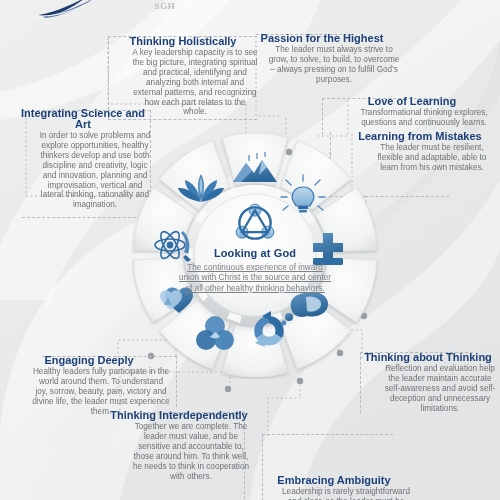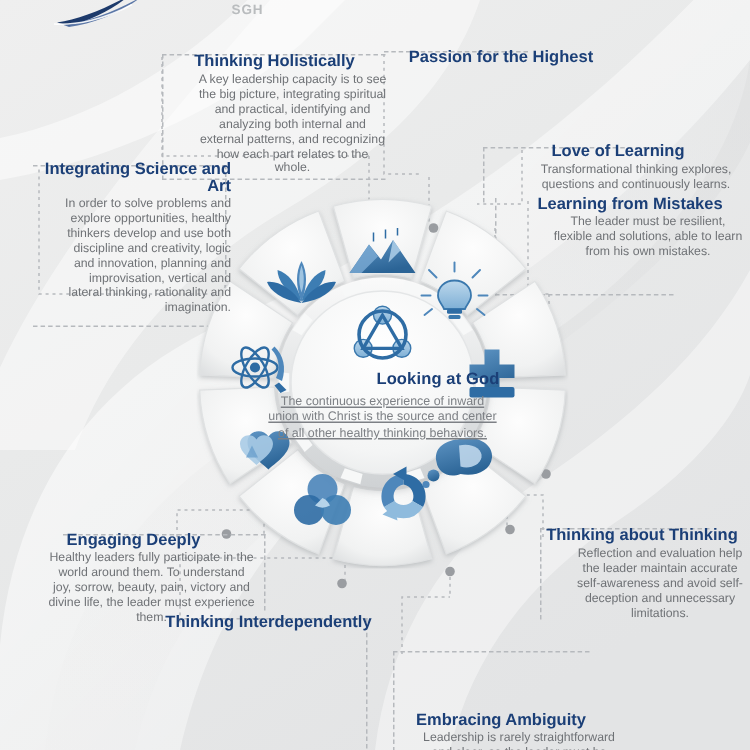--- a/index.html
+++ b/index.html
@@ -10,34 +10,34 @@
   }
 
   
   #bg{position:absolute;inset:0;z-index:0;}
 
   
   #header{position:absolute;left:0;top:0;width:500px;height:24px;z-index:6;}
   #logo-mark{position:absolute;left:36px;top:-4px;width:72px;height:22px;}
   #brand-text{
     position:absolute;left:130px;top:1px;width:70px;text-align:center;
-    font-size:9px;letter-spacing:.6px;color:#b9bcbe;font-weight:700;
+    font-size:9px;letter-spacing:.6px;color:#b9bcbe;font-weight:700;font-family:Liberation Serif, serif;
   }
 
   
   #wheel-wrap{position:absolute;left:131px;top:131px;width:248px;height:248px;z-index:3;}
   #wheel{width:248px;height:248px;display:block;}
 
   #center-text{
     position:absolute;left:177px;top:247px;width:156px;z-index:5;
     text-align:center;pointer-events:none;
   }
   #center-title{
     font-size:11px;font-weight:700;color:#1b3f77;letter-spacing:.1px;
-    margin:0 0 3px 0;line-height:12px;text-align:right;
+    margin:0 0 3px 0;line-height:12px;
   }
   #center-body{
     font-size:8.3px;color:#7d8085;line-height:10.4px;margin:0;text-decoration:underline;
   }
 
   
   .callout{position:absolute;z-index:4;}
   .callout .c-title{
     font-size:11px;font-weight:700;color:#1b3f77;line-height:11px;margin:0 0 1px 0;
   }
@@ -302,49 +302,51 @@
 <div id="center-text">
   <p id="center-title">Looking at God</p>
   <p id="center-body">The continuous experience of inward union with Christ is the source and center of all other healthy thinking behaviors.</p>
 </div>
 
 <div class="callout ta-c" style="left:108px;top:36px;width:150px;">
   <p class="c-title">Thinking Holistically</p>
   <p class="c-body">A key leadership capacity is to see the big picture, integrating spiritual and practical, identifying and analyzing both internal and external patterns, and recognizing how each part relates to the whole.</p>
 </div>
 
-<div class="callout ta-c" style="left:256px;top:33px;width:156px;">
+<div class="callout ta-c" style="left:244px;top:33px;width:156px;">
   <p class="c-title">Passion for the Highest</p>
+  <p class="c-body">The leader must always strive to grow, to solve, to build, to overcome – always pressing on to fulfill God's purposes.</p>
 </div>
 
 <div class="callout ta-c" style="left:330px;top:96px;width:164px;">
   <p class="c-title">Love of Learning</p>
   <p class="c-body">Transformational thinking explores, questions and continuously learns.</p>
 </div>
 
 <div class="callout ta-c" style="left:344px;top:131px;width:152px;">
   <p class="c-title">Learning from Mistakes</p>
-  <p class="c-body">The leader must be resilient, flexible and solutions, able to learn from his own mistakes.</p>
+  <p class="c-body">The leader must be resilient, flexible and adaptable, able to learn from his own mistakes.</p>
 </div>
 
 <div class="callout ta-c" style="left:358px;top:352px;width:140px;">
   <p class="c-title">Thinking about Thinking</p>
   <p class="c-body">Reflection and evaluation help the leader maintain accurate self-awareness and avoid self-deception and unnecessary limitations.</p>
 </div>
 
 <div class="callout ta-c" style="left:258px;top:430px;width:152px;margin-top:45px;">
   <p class="c-title">Embracing Ambiguity</p>
   <p class="c-body">Leadership is rarely straightforward and clear, so the leader must be willing and able not only to tolerate ambiguity but actually to embrace paradox and uncertainty as the indispensable authors of new insights, solutions and</p>
 </div>
 
 <div class="callout ta-c" style="left:106px;top:410px;width:146px;">
   <p class="c-title">Thinking Interdependently</p>
+  <p class="c-body">Together we are complete. The leader must value, and be sensitive and accountable to, those around him. To think well, he needs to think in cooperation with others.</p>
 </div>
 
 <div class="callout ta-c" style="left:8px;top:355px;width:162px;">
   <p class="c-title">Engaging Deeply</p>
   <p class="c-body">Healthy leaders fully participate in the world around them. To understand joy, sorrow, beauty, pain, victory and divine life, the leader must experience them.</p>
 </div>
 
-<div class="callout ta-c" style="left:12px;top:108px;width:142px;text-align:right;">
+<div class="callout ta-c" style="left:12px;top:108px;width:142px;">
   <p class="c-title">Integrating Science and Art</p>
   <p class="c-body">In order to solve problems and explore opportunities, healthy thinkers develop and use both discipline and creativity, logic and innovation, planning and improvisation, vertical and lateral thinking, rationality and imagination.</p>
 </div>
 
 </body></html>

